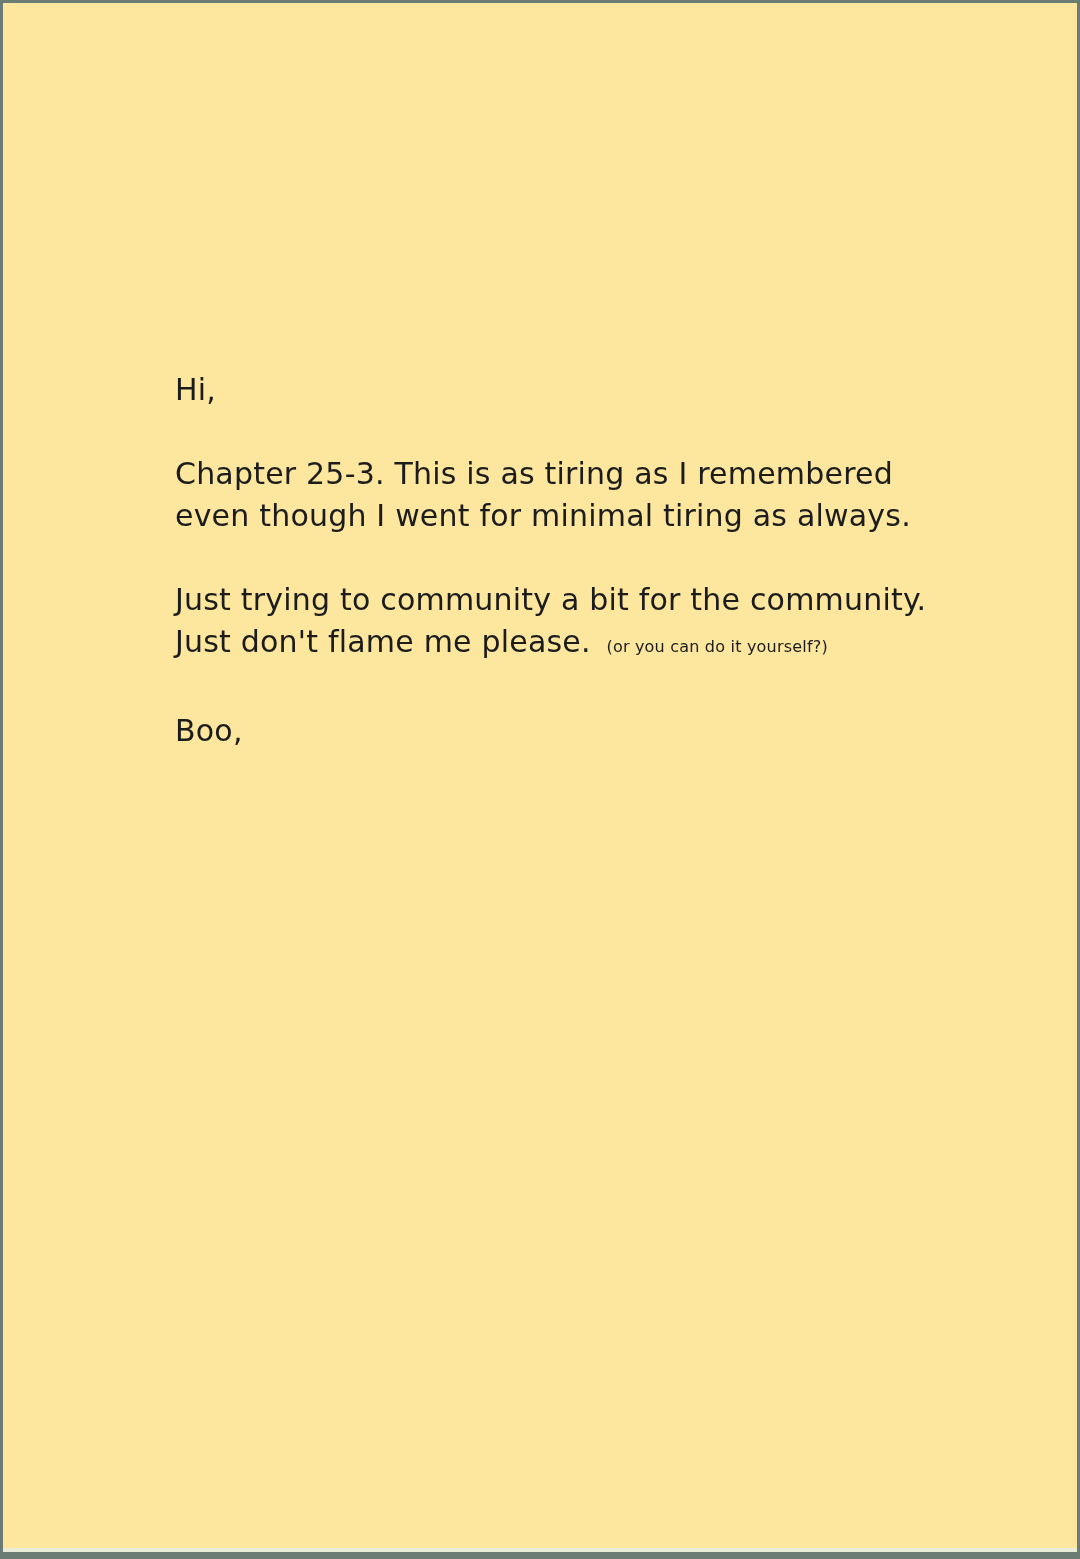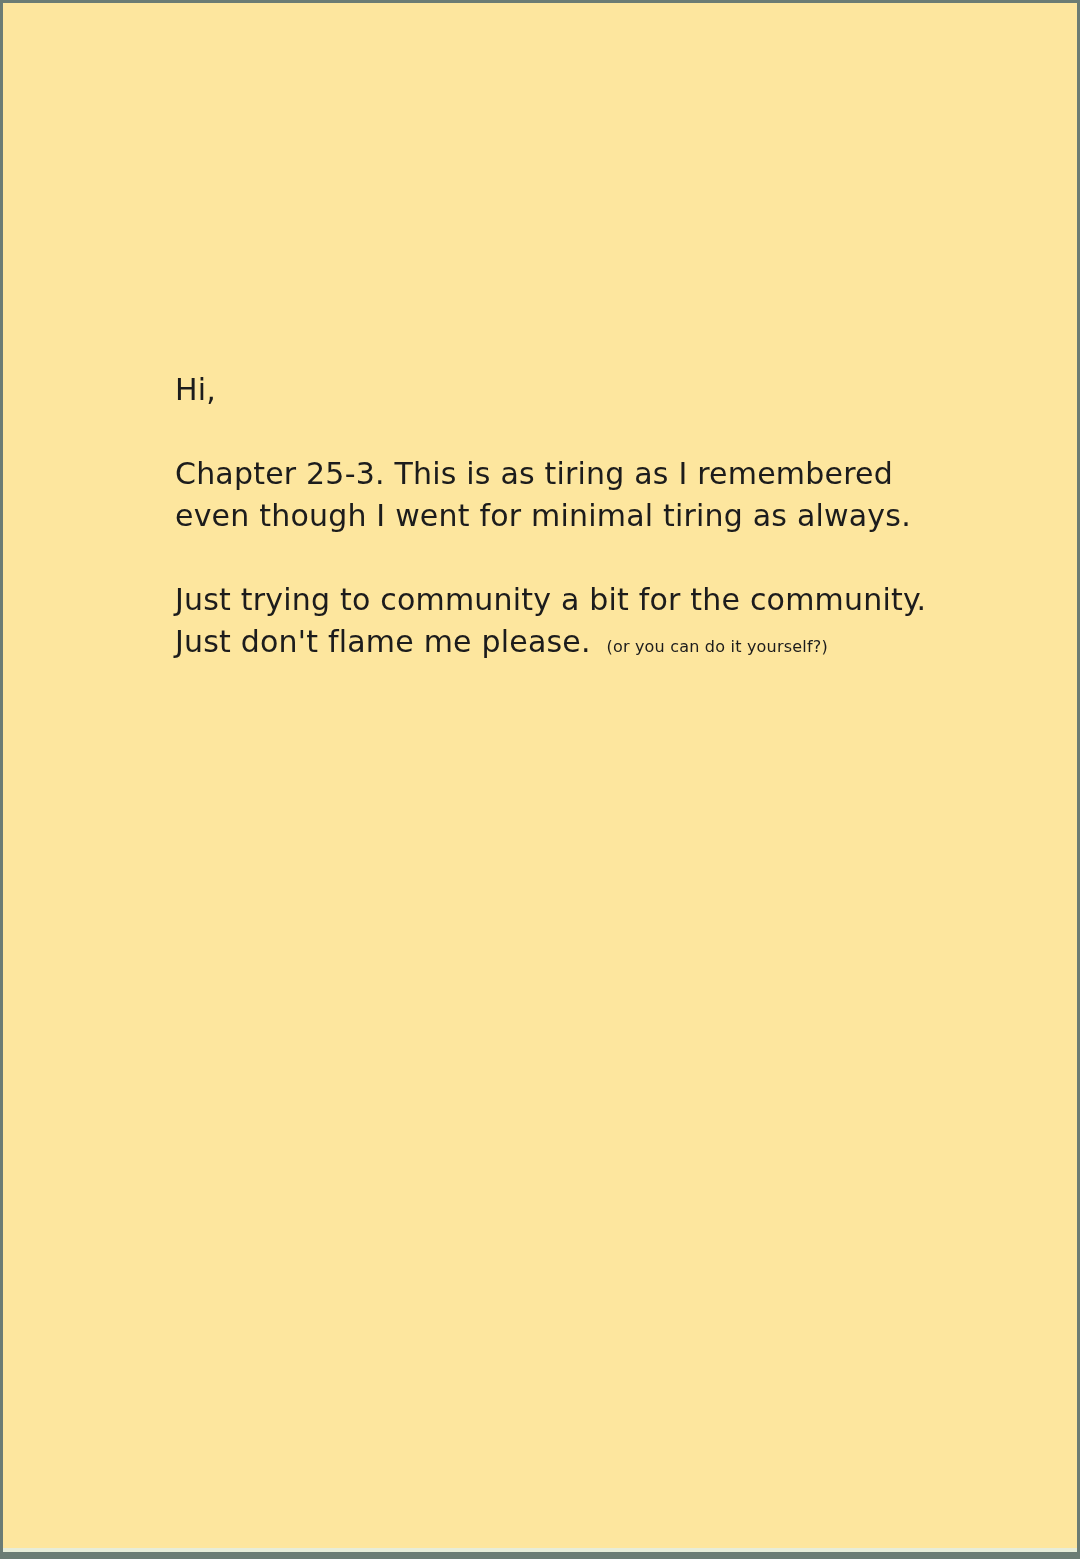--- a/index.html
+++ b/index.html
@@ -65,16 +65,17 @@
       <div class="gap"></div>
 
       <p class="line">Just trying to community a bit for the community.</p>
       <p class="line">
         <span>Just don't flame me please.</span>
         <span class="aside">(or you can do it yourself?)</span>
       </p>
 
       <div class="gap"></div>
 
+      <p class="line">Boo,</p>
 
     </div>
   </div>
 </div>
 
 </body></html>

